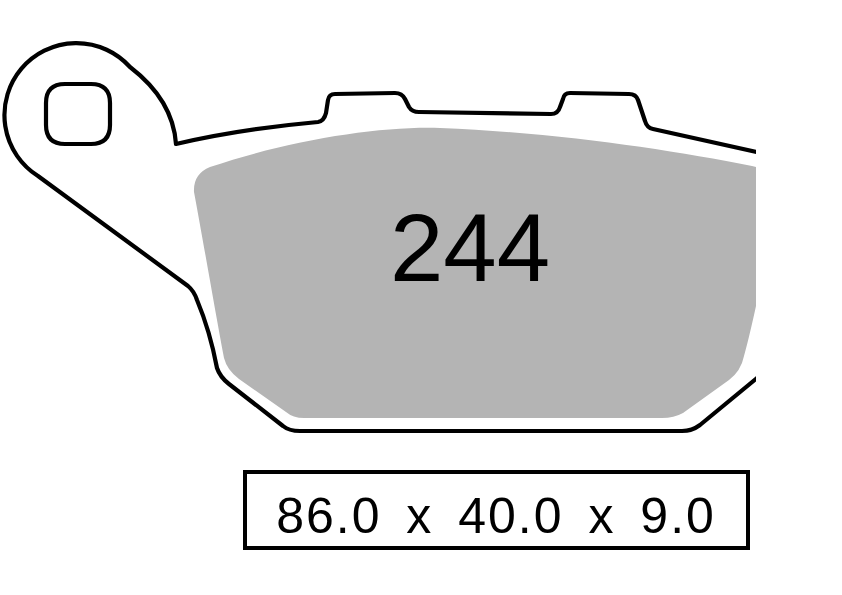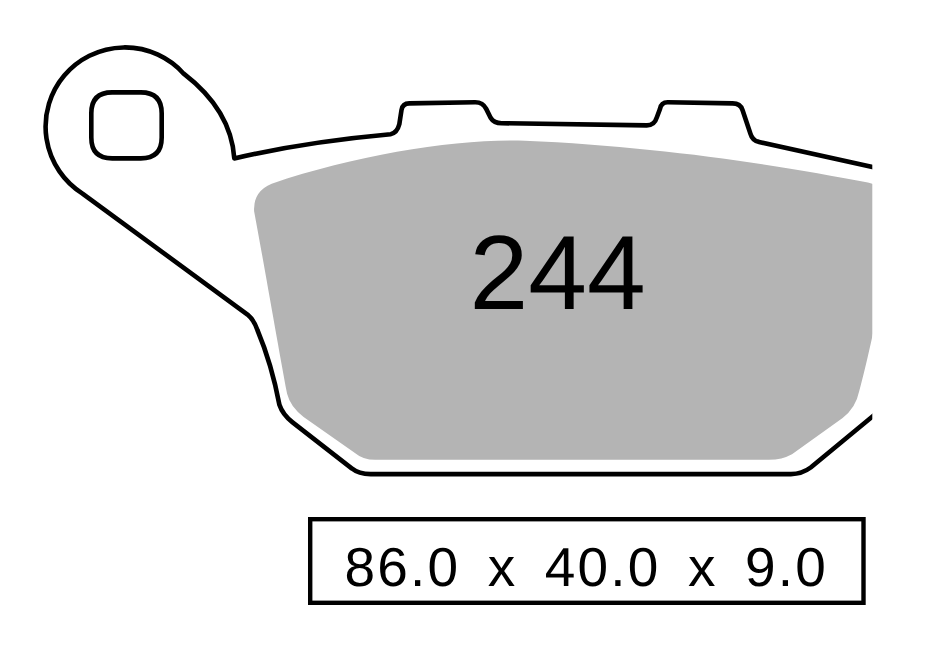--- a/index.html
+++ b/index.html
@@ -6,21 +6,20 @@
     margin: 0;
     padding: 0;
     background: #ffffff;
   }
   .stage {
     position: relative;
     width: 756px;
     height: 595px;
     background: #ffffff;
     overflow: hidden;
-    padding-left: 37px;
   }
   svg {
     display: block;
     width: 842px;
     height: 595px;
   }
   .outline {
     fill: #ffffff;
     stroke: #000000;
     stroke-width: 4.2;

